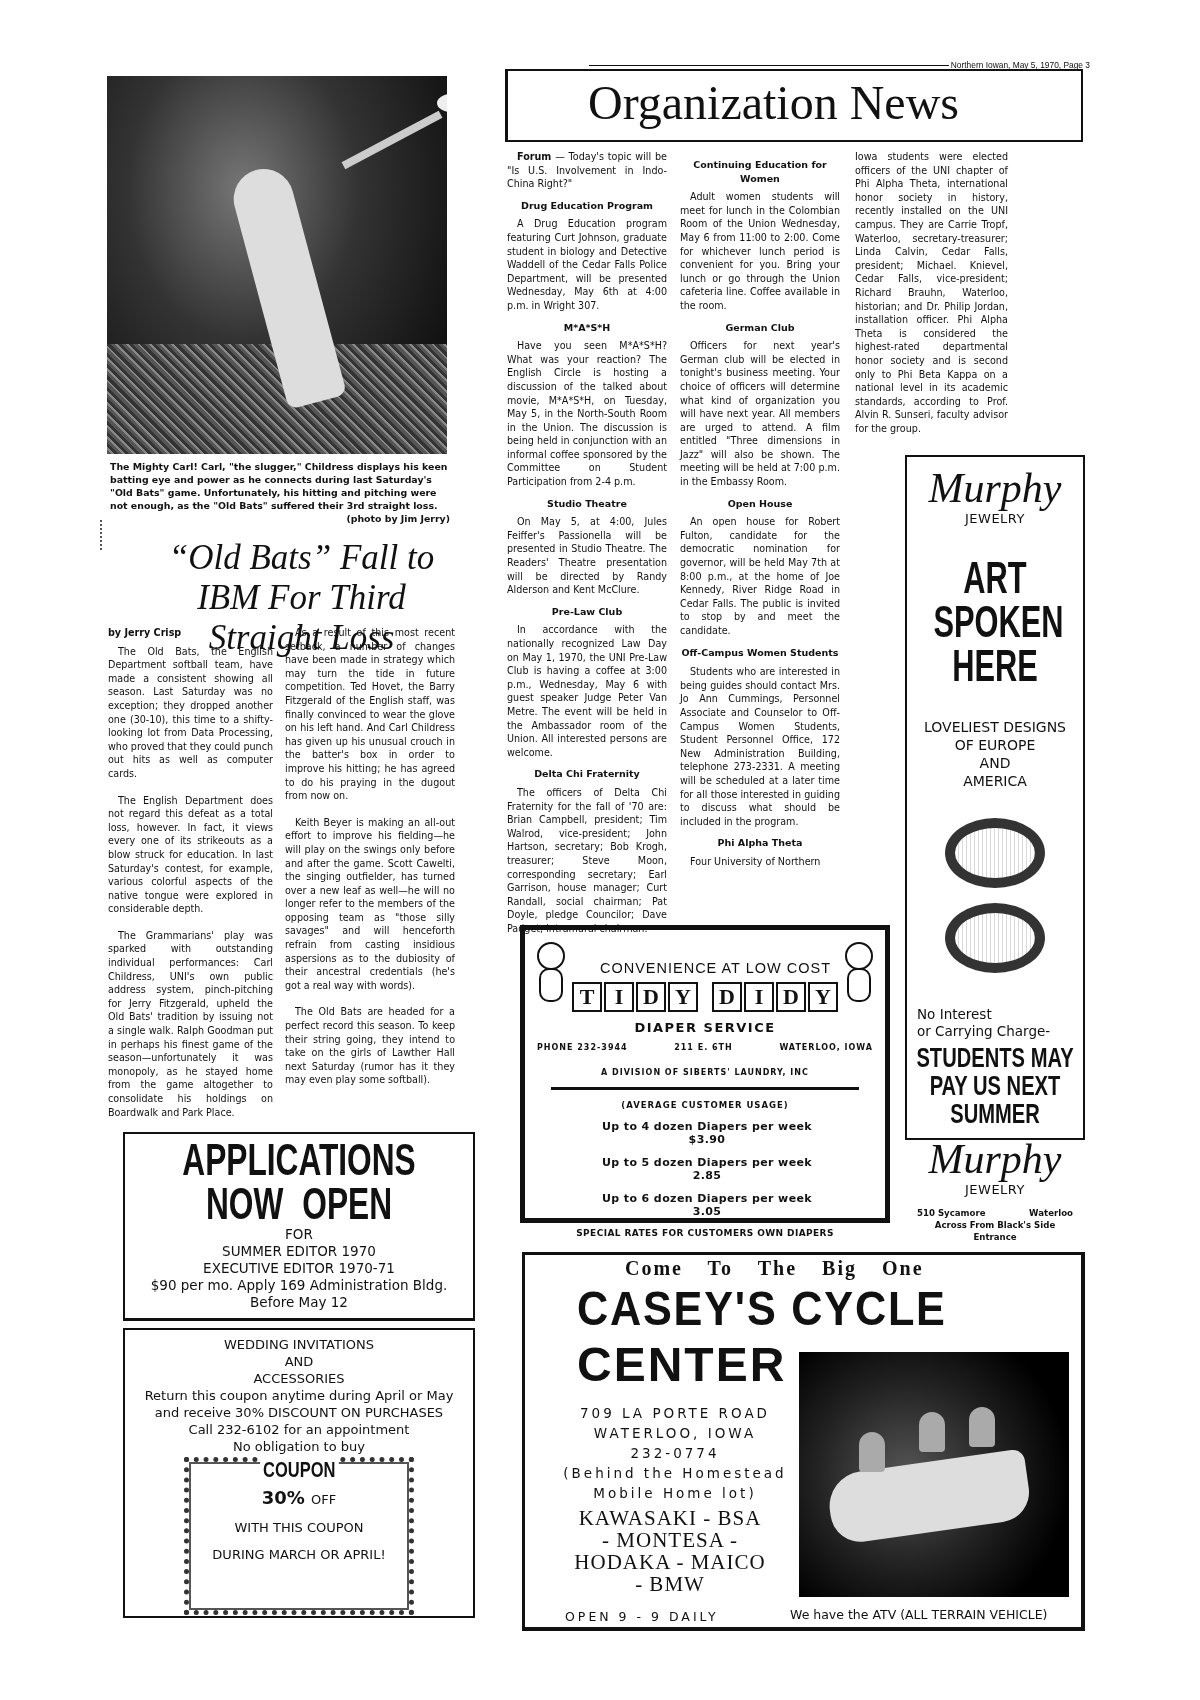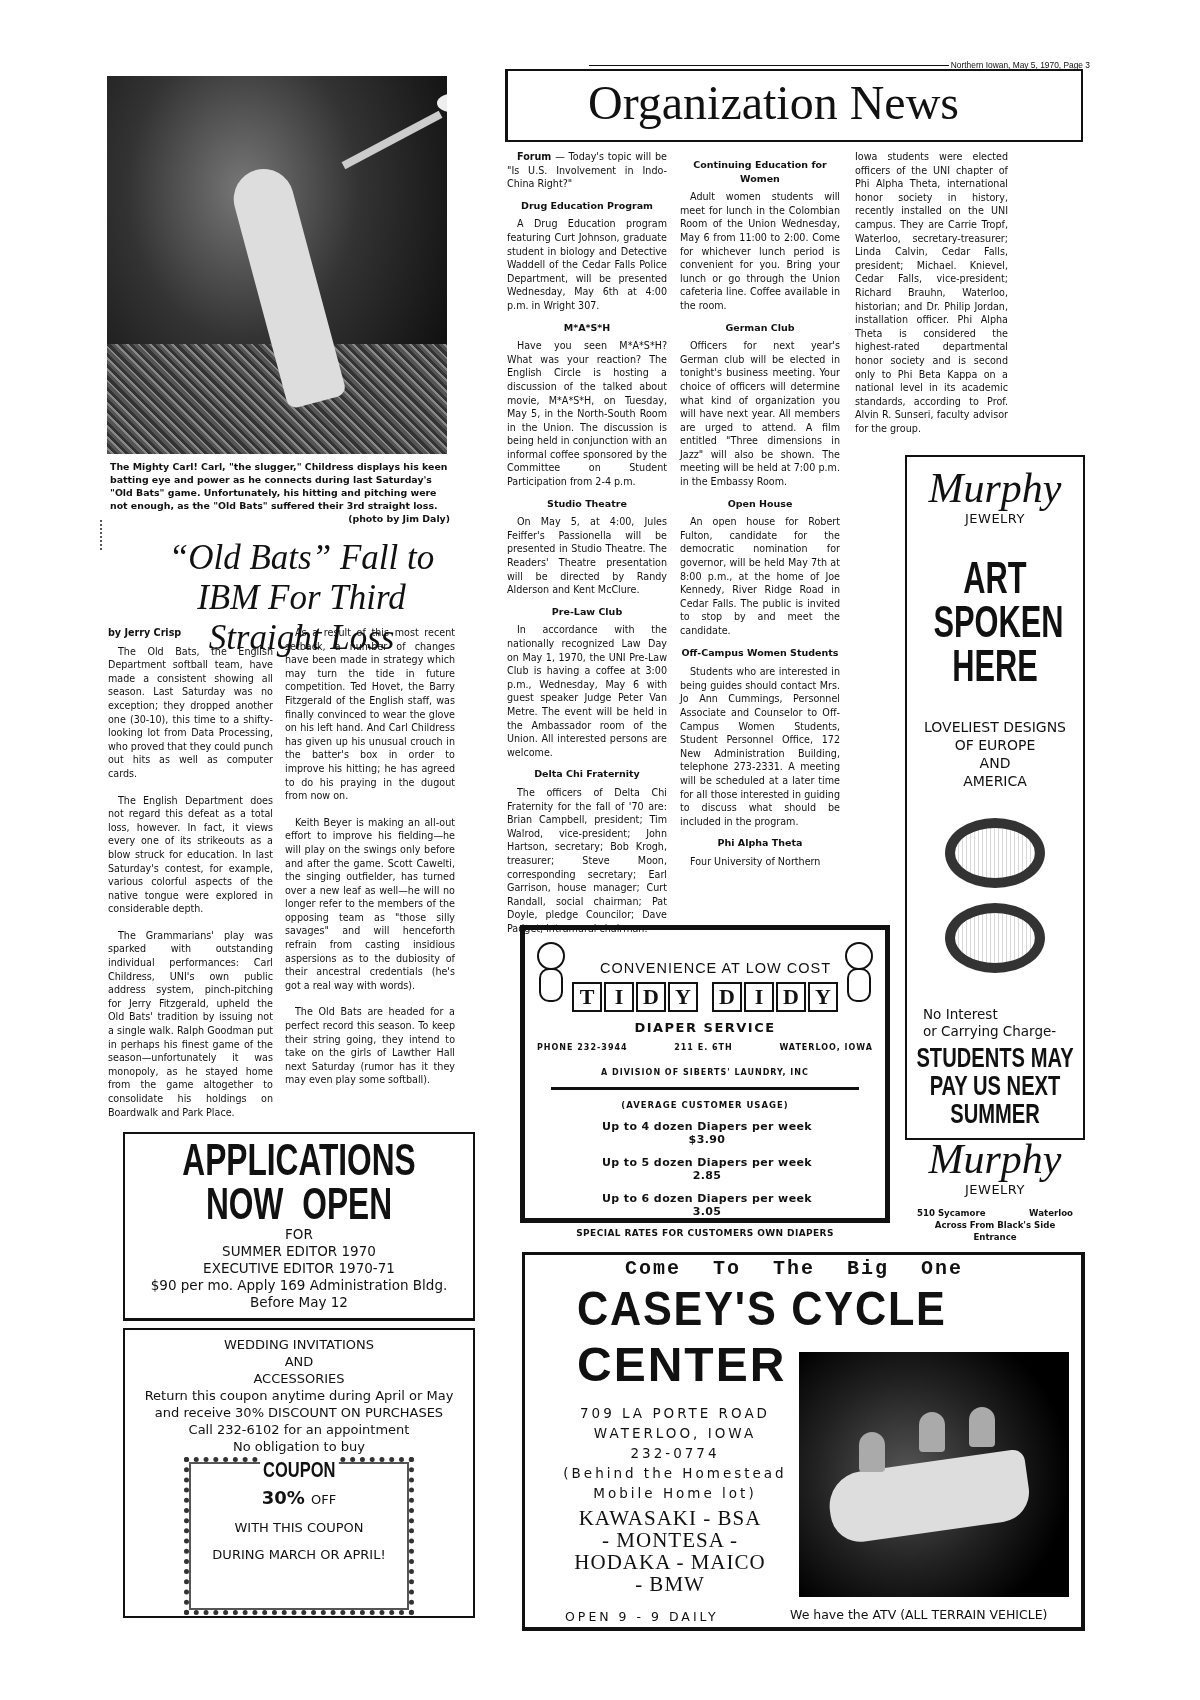--- a/index.html
+++ b/index.html
@@ -37,21 +37,21 @@
   #org-c3 { left: 855px; top: 150px; width: 153px; }
 
   
   #murphy { left: 905px; top: 455px; width: 180px; height: 685px; border: 2px solid #111; text-align: center; }
   .murphy-logo { font-family: "Liberation Serif", serif; font-style: italic; font-size: 42px; line-height: 46px; margin-top: 8px; }
   .murphy-jewelry { font-size: 13px; letter-spacing: 0.5px; }
   .art { font-family: "Liberation Sans", sans-serif; font-weight: 900; font-size: 44px; line-height: 44px; transform: scaleX(0.7); margin-top: 30px; }
   .murphy-sub { font-size: 14px; line-height: 18px; margin-top: 30px; }
   .rings { width: 120px; height: 190px; margin: 18px auto 0; position: relative; }
   .ring { position: absolute; left: 10px; width: 100px; height: 70px; border: 10px solid #333; border-radius: 50%; background: repeating-linear-gradient(90deg, transparent 0 3px, rgba(0,0,0,0.15) 3px 4px); }
-  .murphy-left { text-align: left; font-size: 13.5px; line-height: 17px; padding-left: 16px; margin-top: 8px; }
+  .murphy-left { text-align: left; font-size: 13.5px; line-height: 17px; padding-left: 10px; margin-top: 8px; }
   .students { font-family: "Liberation Sans", sans-serif; font-weight: 900; font-size: 28px; line-height: 28px; transform: scaleX(0.72); transform-origin: center; white-space: nowrap; margin-top: 4px; margin-left: -30px; margin-right: -30px; }
   .addr { font-weight: bold; font-size: 8.6px; line-height: 12px; margin-top: 10px; }
   .addr .row { display: flex; justify-content: space-between; padding: 0 10px; }
 
   
   #tidy { left: 520px; top: 925px; width: 370px; height: 298px; border: 5px solid #111; text-align: center; }
   .tidy-conv { font-family: "Liberation Sans", sans-serif; font-size: 14.5px; letter-spacing: 1px; margin-top: 30px; margin-left: 21px; }
   .tidy-letters { display: flex; justify-content: center; gap: 2px; margin-top: 6px; }
   .tidy-letters span { display: inline-block; width: 30px; height: 30px; border: 2px solid #111; font-family: "Liberation Serif", serif; font-weight: bold; font-size: 22px; line-height: 26px; }
   .tidy-letters .sp { border: none; width: 10px; }
@@ -75,21 +75,21 @@
   #wedding { left: 123px; top: 1328px; width: 352px; height: 290px; border: 2px solid #111; text-align: center; }
   .wed-line { font-size: 13px; line-height: 17px; }
   #coupon { position: relative; width: 230px; height: 158px; margin: 2px auto 0; border: 5px dotted #333; outline: 2px solid #555; outline-offset: -7px; }
   .coupon-title { font-family: "Liberation Sans", sans-serif; font-weight: 900; font-size: 22px; transform: scaleX(0.75); margin-top: -10px; background: #fff; display: inline-block; padding: 0 4px; }
   .coupon-pct { font-weight: bold; font-size: 18px; margin-top: 4px; }
   .coupon-pct small { font-weight: normal; font-size: 13px; }
   .coupon-line { font-size: 13px; margin-top: 12px; }
 
   
   #casey { left: 522px; top: 1252px; width: 563px; height: 379px; border: 3px solid #111; border-width: 3px 4px 4px 3px; }
-  .casey-come { position: absolute; left: 100px; top: 2px; font-family: Liberation Mono, monospace; font-weight: 900; font-size: 20px; letter-spacing: 2px; word-spacing: 18px; }
+  .casey-come { position: absolute; left: 100px; top: 2px; font-family: Liberation Serif, serif; font-weight: 900; font-size: 20px; letter-spacing: 2px; word-spacing: 18px; }
   .casey-name { position: absolute; left: 52px; top: 28px; font-family: "Liberation Sans", sans-serif; font-weight: 900; font-size: 48px; line-height: 52px; letter-spacing: 2px; transform: scaleX(0.9); transform-origin: left; white-space: nowrap; }
   .casey-center { position: absolute; left: 52px; top: 84px; font-family: "Liberation Sans", sans-serif; font-weight: 900; font-size: 48px; line-height: 52px; letter-spacing: 2px; }
   .casey-addr { position: absolute; left: 30px; top: 148px; width: 240px; text-align: center; font-size: 13.5px; line-height: 20px; letter-spacing: 3px; }
   .casey-brands { position: absolute; left: 20px; top: 252px; width: 250px; text-align: center; font-family: "Liberation Serif", serif; font-size: 21px; line-height: 22px; letter-spacing: 1px; }
   .casey-open { position: absolute; left: 40px; top: 354px; font-size: 12.5px; letter-spacing: 3px; }
   .casey-photo { position: absolute; left: 274px; top: 97px; width: 270px; height: 245px; background: radial-gradient(circle at 40% 50%, #555 0%, #222 45%, #000 80%); overflow: hidden; }
   .casey-photo .veh { position: absolute; left: 30px; top: 110px; width: 200px; height: 70px; background: #ddd; border-radius: 35px 12px 30px 30px; transform: rotate(-8deg); }
   .casey-photo .rider { position: absolute; width: 26px; height: 40px; background: #aaa; border-radius: 13px 13px 4px 4px; }
   .casey-atv { position: absolute; left: 265px; top: 352px; font-size: 12.5px; }
 
@@ -101,21 +101,21 @@
 <div class="abs" id="issue-line"><span class="rule"></span><span>Northern Iowan, May 5, 1970, Page 3</span></div>
 
 <div class="abs" id="photo">
   <div class="ground"></div>
     <div class="player"></div>
     <div class="bat"></div>
     <div class="ball"></div>
 </div>
 <div class="abs" id="caption">
   <span>The Mighty Carl! Carl, "the slugger," Childress displays his keen batting eye and power as he connects during last Saturday's "Old Bats" game. Unfortunately, his hitting and pitching were not enough, as the "Old Bats" suffered their 3rd straight loss.</span>
-  <span id="credit">(photo by Jim Daly)</span>
+  <span id="credit">(photo by Jim Jerry)</span>
 </div>
 <div class="abs dots"></div>
 <div class="abs serif" id="headline">“Old Bats” Fall to IBM For Third Straight Loss</div>
 
 <div class="abs body-text" id="col1">
   <div id="byline">by Jerry Crisp</div>
   <p>The Old Bats, the English Department softball team, have made a consistent showing all season. Last Saturday was no exception; they dropped another one (30-10), this time to a shifty-looking lot from Data Processing, who proved that they could punch out hits as well as computer cards.</p>
   <p class="gap">The English Department does not regard this defeat as a total loss, however. In fact, it views every one of its strikeouts as a blow struck for education. In last Saturday's contest, for example, various colorful aspects of the native tongue were explored in considerable depth.</p>
   <p class="gap">The Grammarians' play was sparked with outstanding individual performances: Carl Childress, UNI's own public address system, pinch-pitching for Jerry Fitzgerald, upheld the Old Bats' tradition by issuing not a single walk. Ralph Goodman put in perhaps his finest game of the season—unfortunately it was monopoly, as he stayed home from the game altogether to consolidate his holdings on Boardwalk and Park Place.</p>
 </div>

